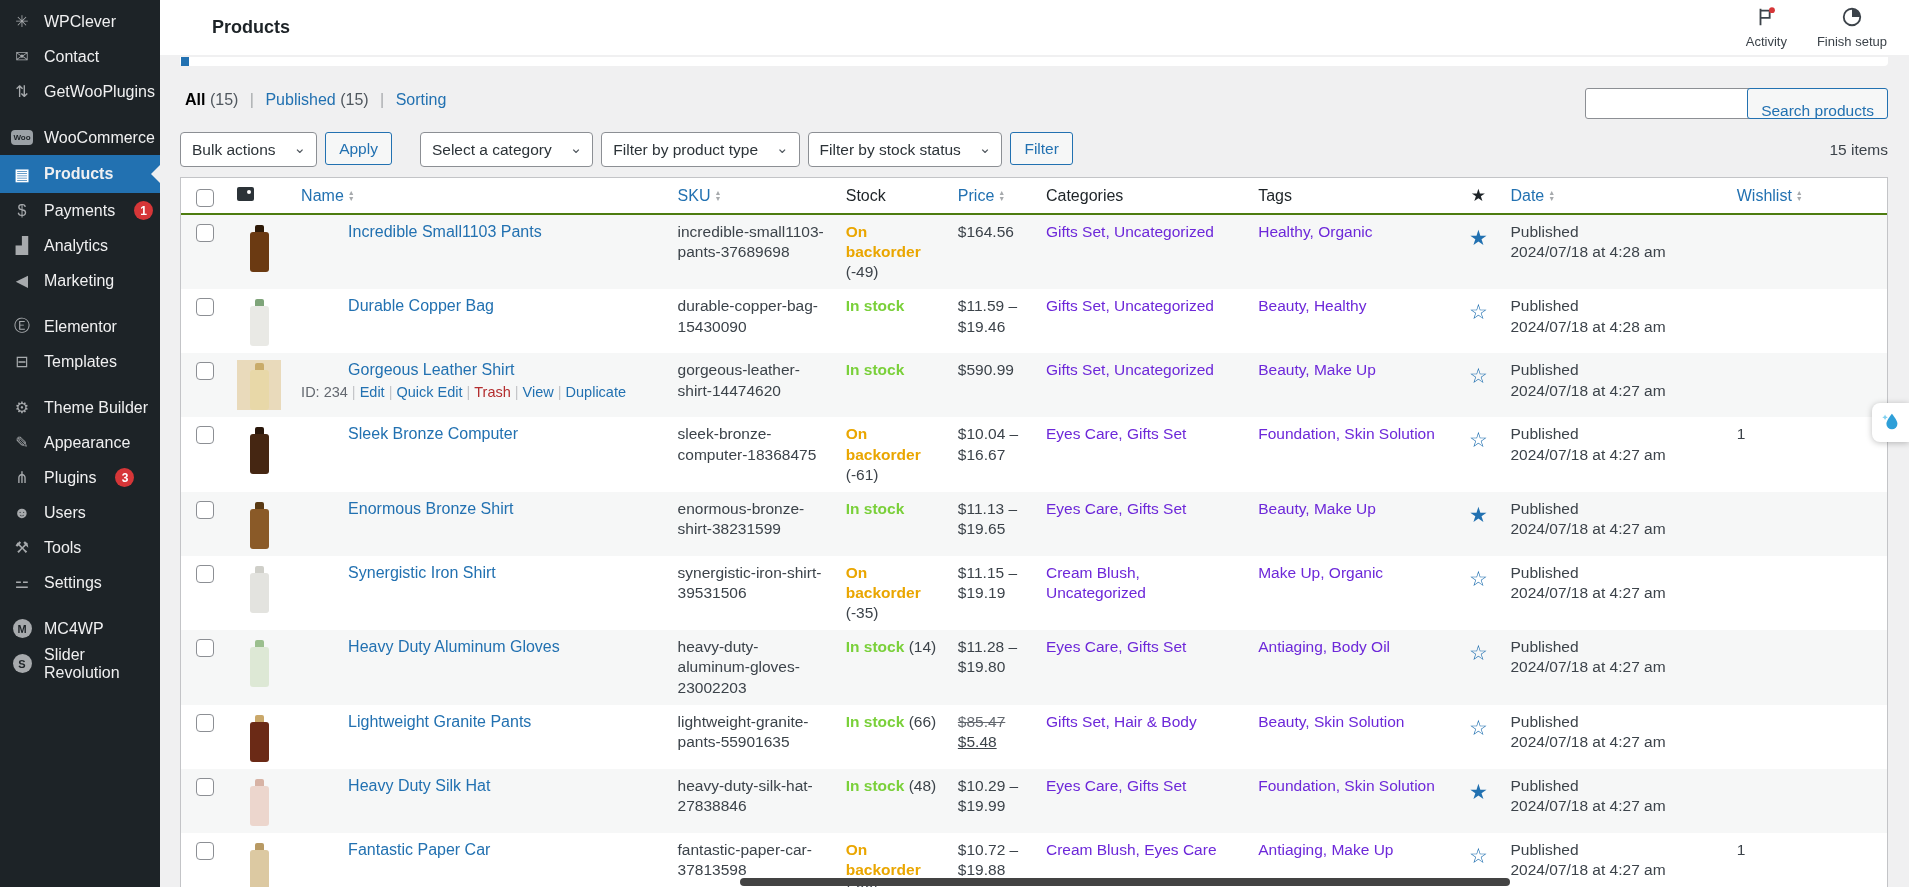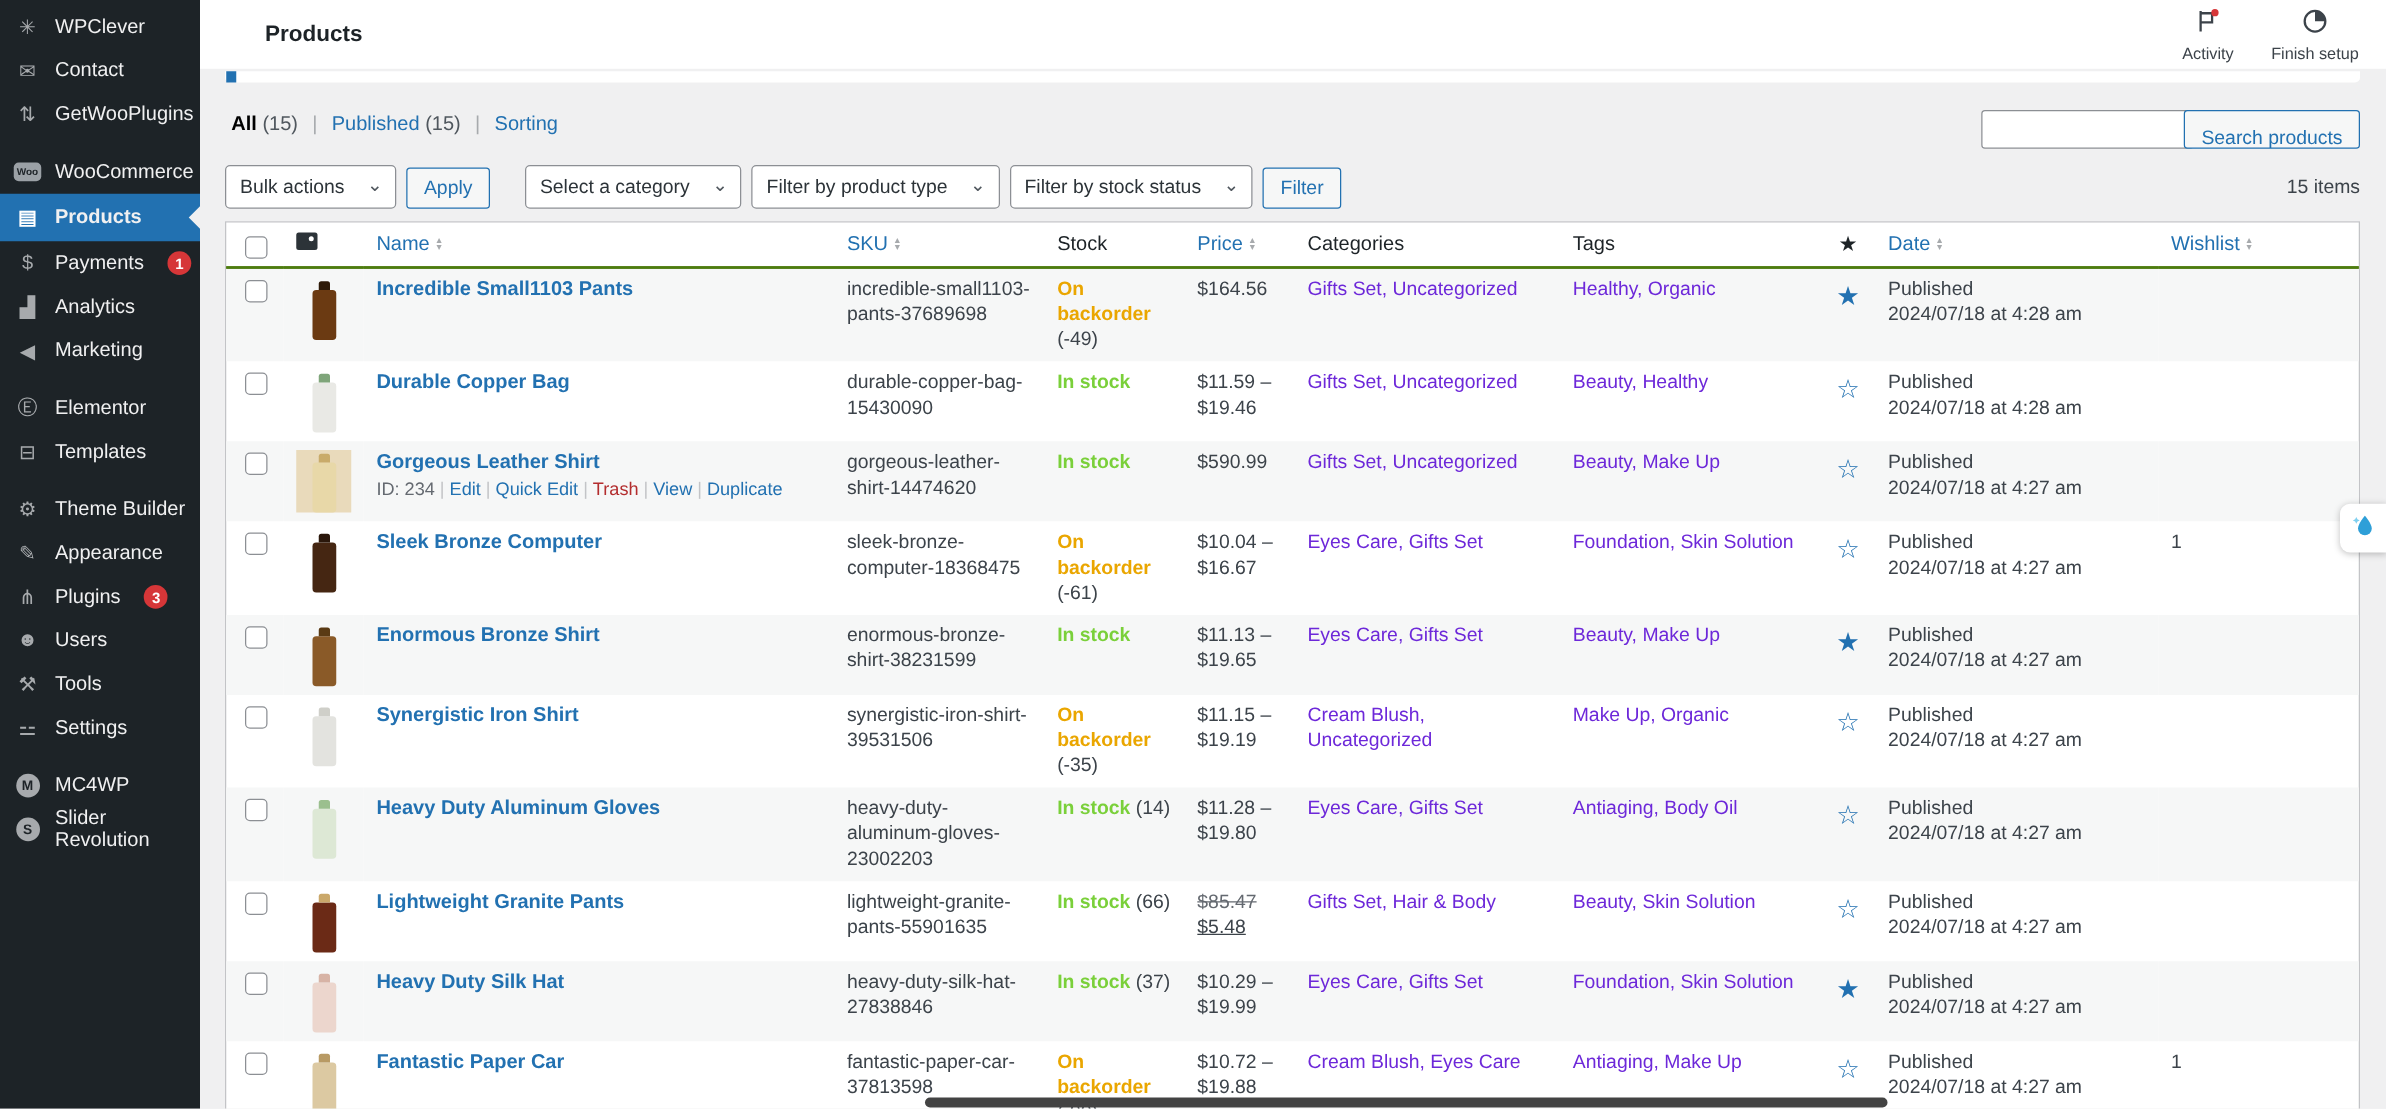--- a/index.html
+++ b/index.html
@@ -37,21 +37,21 @@
   .views { position:absolute; left:25px; top:36px; font-size:16px; color:#50575e; }
   .views .cur { font-weight:bold; color:#000;text-align:right; }
   .views a { color:#2271b1; text-decoration:none; cursor:pointer; }
   .views .sep { color:#a7aaad; margin:0 7px; }
   .views .cnt { color:#50575e; }
 
   .search-box { position:absolute; top:33px; right:154px; width:170px; height:31px; background:#fff; border:1px solid #8c8f94; border-radius:3px; font-size:15px; padding:0 8px; }
   .btn-secondary { background:#f6f7f7; border:1px solid #2271b1; color:#2271b1; border-radius:3px; font-size:15.5px; cursor:pointer; font-family:"Liberation Sans",sans-serif; }
   .search-btn { position:absolute; top:33px; right:21px; height:31px; padding:13px 13px; }
 
-  .filter-row { position:absolute; left:20px; top:77px; height:35px; display:flex; gap:8px; align-items:flex-end; }
+  .filter-row { position:absolute; left:20px; top:77px; height:35px; display:flex; gap:8px; align-items:flex-start; }
   .sel { height:35px; background:#fff; border:1px solid #8c8f94; border-radius:4px; display:flex; align-items:center; gap:18px; padding:0 10px 0 11px; font-size:15.5px; color:#2c3338; cursor:pointer; }
   .sel .chev { color:#50575e; font-size:15px; margin-top:-4px; }
   .btn-apply, .btn-filter { height:33px; padding:0 13px; }
   .items-count { position:absolute; top:86px; right:21px; font-size:15.5px; color:#3c434a; }
 
   
   .table-wrap { position:absolute; left:20px; right:21px; top:122px; bottom:-100px; background:#fff; border:1px solid #c3c4c7; }
   table { border-collapse:collapse; width:100%; table-layout:fixed; }
   col.c-cb{width:46px;} col.c-img{width:64px;} col.c-name{width:376px;} col.c-sku{width:168px;}
   col.c-stock{width:112px;} col.c-price{width:88px;} col.c-cat{width:212px;} col.c-tag{width:208px;}
@@ -60,21 +60,21 @@
   thead th .th-link { color:#2271b1; cursor:pointer; display:inline-flex; align-items:center; gap:4px; }
   .sort-arrows { display:inline-flex; flex-direction:column; line-height:6px; font-size:7px; color:#a7aaad; }
   tbody tr { height:57px; vertical-align:top; }
   tbody tr:nth-child(1){ height:54px; }
   tbody tr:nth-child(2){ height:55px; }
   tbody tr:nth-child(3){ height:61px; }
   tbody tr:nth-child(odd){ background:#f6f7f7; }
   td { padding:7px 10px; font-size:15.5px; line-height:1.3; color:#3c434a; }
   td.cb, th.cb { padding:9px 0 0 15px; }
   input[type=checkbox] { appearance:none; width:18px; height:18px; border:1.5px solid #8c8f94; border-radius:4px; background:#fff; cursor:pointer; }
-  .name-link { color:#2271b1; font-weight:bold; text-decoration:none; font-size:16px; cursor:pointer; }
+  .name-link { color:#2271b1; font-weight:normal; text-decoration:none; font-size:16px; cursor:pointer;margin-left:47px; }
   .row-actions { margin-top:2px; font-size:14.5px; color:#646970; white-space:nowrap; }
   .row-actions a { color:#2271b1; text-decoration:none; cursor:pointer; }
   .row-actions a.danger { color:#b32d2e; }
   .row-actions .sep { color:#c3c4c7; margin:0 4px; }
   .taxlink { color:#6d28d9; text-decoration:none; cursor:pointer; }
   .st { font-weight:bold; }
   .st-instock { color:#7ad03a; }
   .st-backorder { color:#eaa600; }
   .price-strike { text-decoration:line-through; color:#646970; }
   .price-underline { text-decoration:underline; }
@@ -497,21 +497,21 @@
               <td class="cb"><input type="checkbox" style=""></td>
               <td>
                 <div class="thumb">
                   <div class="bottle" style="background: rgb(236, 214, 205);">
                     <div class="cap" style="background: rgb(215, 179, 165);"></div>
                   </div>
                 </div>
               </td>
               <td><a class="name-link">Heavy Duty Silk Hat</a></td>
               <td>heavy-duty-silk-hat-27838846</td>
-              <td><span class="st st-instock">In stock</span> <span>(37)</span></td>
+              <td><span class="st st-instock">In stock</span> <span>(48)</span></td>
               <td>
                 <div>$10.29 –</div>
                 <div>$19.99</div>
               </td>
               <td><a class="taxlink">Eyes Care, Gifts Set</a></td>
               <td><a class="taxlink">Foundation, Skin Solution</a></td>
               <td class="star-cell"><span class="star">★</span></td>
               <td>
                 <div>Published</div>
                 <div>2024/07/18 at 4:27 am</div>

